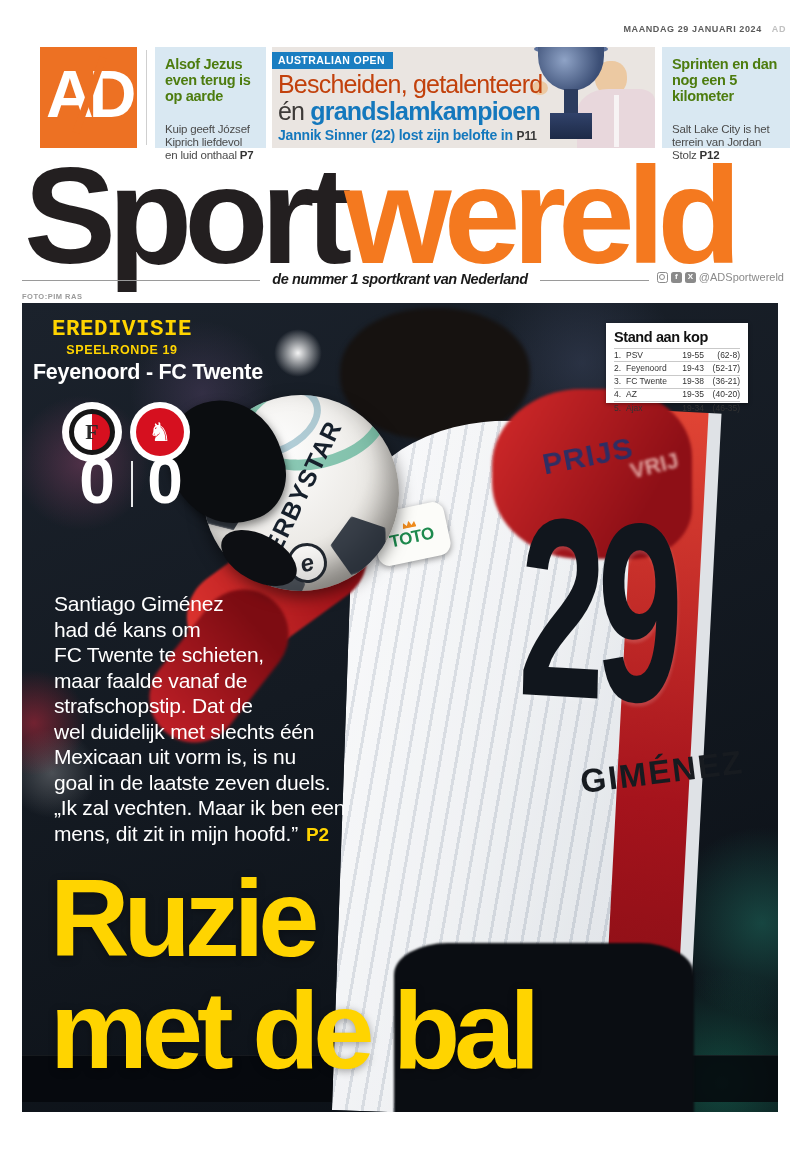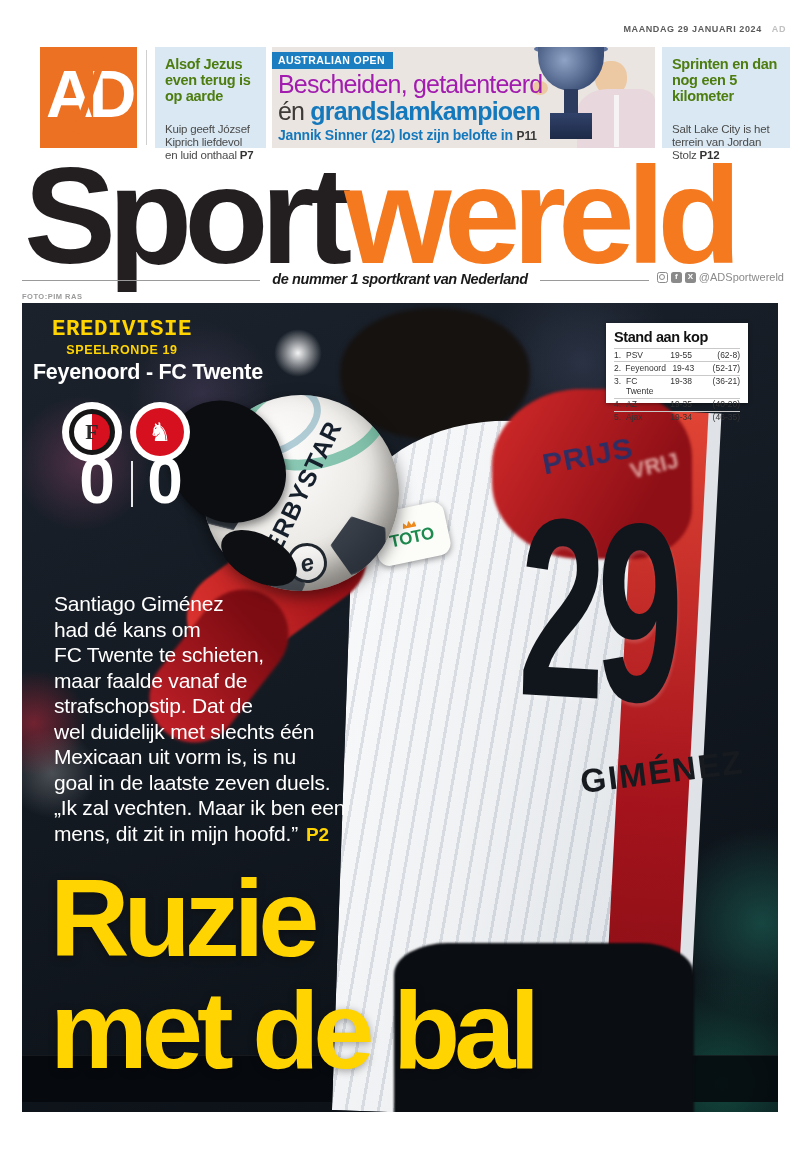--- a/index.html
+++ b/index.html
@@ -19,21 +19,21 @@
   
   .teaser{top:47px;height:101px;box-sizing:border-box;}
   .teaser.blue{background:#D9E8F2;padding:9px 10px;}
   .t1{left:155px;width:111px;}
   .t3{left:662px;width:128px;}
   .teaser .ttl{font-size:14.5px;line-height:1.12;font-weight:800;color:#4d7c0f;letter-spacing:-.3px;}
   .teaser .sub{font-size:11.5px;line-height:1.13;color:#4b4b4b;margin-top:18px;letter-spacing:-.2px;}
   .teaser .pg{font-weight:800;color:#333;}
   .t2{left:272px;width:383px;background:#EAE5E1;overflow:hidden;}
   .t2 .tag{position:absolute;left:0;top:5px;background:#1A7EC1;color:#fff;font-size:10.5px;font-weight:800;letter-spacing:.4px;padding:2px 8px 3px 6px;}
-  .t2 .h1a{position:absolute;left:6px;top:23px;font-size:25px;color:#a21caf;letter-spacing:-.8px;white-space:nowrap;}
+  .t2 .h1a{position:absolute;left:6px;top:23px;font-size:25px;color:#c2410c;letter-spacing:-.8px;white-space:nowrap;}
   .t2 .h1b{position:absolute;left:6px;top:50px;font-size:25px;color:#3d3a38;letter-spacing:-.8px;white-space:nowrap;}
   .t2 .h1b b{font-weight:800;color:#1478BD;}
   .t2 .kick{position:absolute;left:6px;top:80px;font-size:14px;font-weight:800;color:#1478BD;letter-spacing:-.2px;white-space:nowrap;}
   .t2 .kick .pg{font-size:12px;color:#3a3a3a;}
   
   .sart{position:absolute;right:0;top:0;width:125px;height:101px;}
   .sart .face{position:absolute;right:28px;top:14px;width:32px;height:34px;background:#ecc9a2;border-radius:46%;}
   .sart .jacket{position:absolute;right:0px;top:42px;width:78px;height:60px;background:#e8d7dc;border-radius:40% 20% 0 0;}
   .sart .zip{position:absolute;right:36px;top:48px;width:5px;height:52px;background:#f7f3f4;}
   .sart .bowl{position:absolute;left:8px;top:0px;width:66px;height:44px;background:radial-gradient(circle at 40% 30%,#8fa3c6,#3c4f76 70%);border-radius:0 0 50% 50%/0 0 80% 80%;}
@@ -108,21 +108,21 @@
   .score{position:absolute;top:146px;font-size:64px;font-weight:900;color:#fff;width:54px;text-align:center;line-height:1;}
   .score.home{left:48px;}
   .score.away{left:116px;}
   .score-div{position:absolute;left:109px;top:158px;width:2px;height:46px;background:rgba(255,255,255,.9);}
   .standbox{position:absolute;left:584px;top:20px;width:142px;height:80px;background:#fff;box-sizing:border-box;padding:6px 8px 4px 8px;box-shadow:0 1px 4px rgba(0,0,0,.4);}
   .standbox .st{font-size:14.5px;font-weight:800;letter-spacing:-.4px;color:#111;margin-bottom:3px;}
   .srow{display:flex;font-size:8.5px;color:#333;border-top:1px solid #c9c9c9;padding:1.5px 0 1px 0;line-height:1.15;}
   .srow .p{width:12px;}
   .srow .t{flex:1;}
   .srow .r{width:30px;text-align:right;}
-  .srow .g{width:36px;text-align:right;margin-left:12px;}
+  .srow .g{width:36px;text-align:right;}
   .story{position:absolute;left:32px;top:288px;color:#fff;font-size:21px;line-height:25.5px;letter-spacing:-.2px;font-weight:400;}
   .story .pref{color:#FFD400;font-weight:800;font-size:19px;margin-left:8px;}
   .bigline{position:absolute;color:#FFD400;font-weight:900;letter-spacing:-6px;line-height:1;white-space:nowrap;text-shadow:0 2px 8px rgba(0,0,0,.35);}
   .big1{left:28px;top:560px;font-size:110px;}
   .big2{left:28px;top:672px;font-size:110px;}
 </style>
 </head>
 <body>
 
 <div class="abs datebar">

